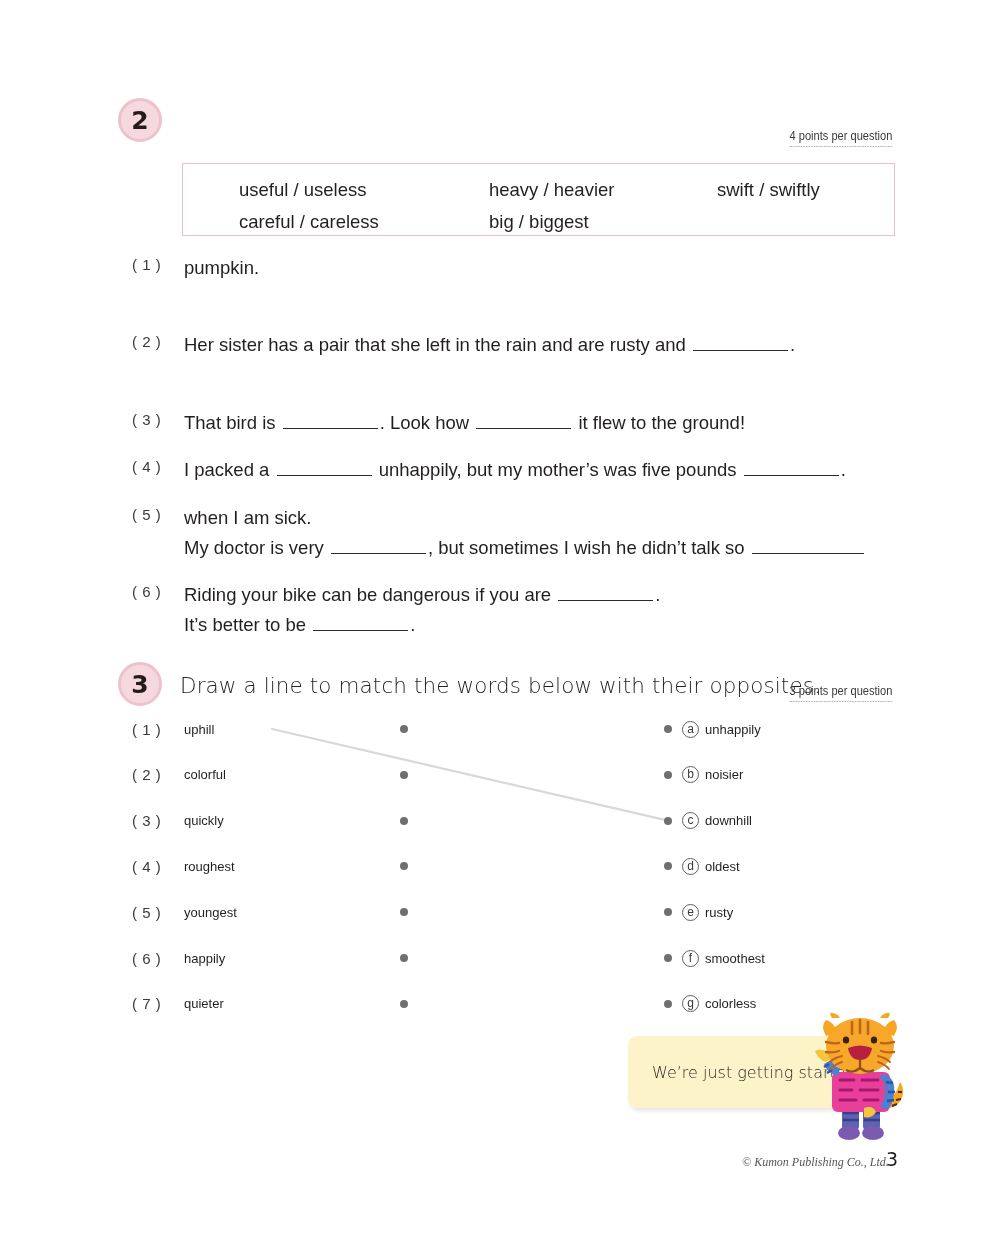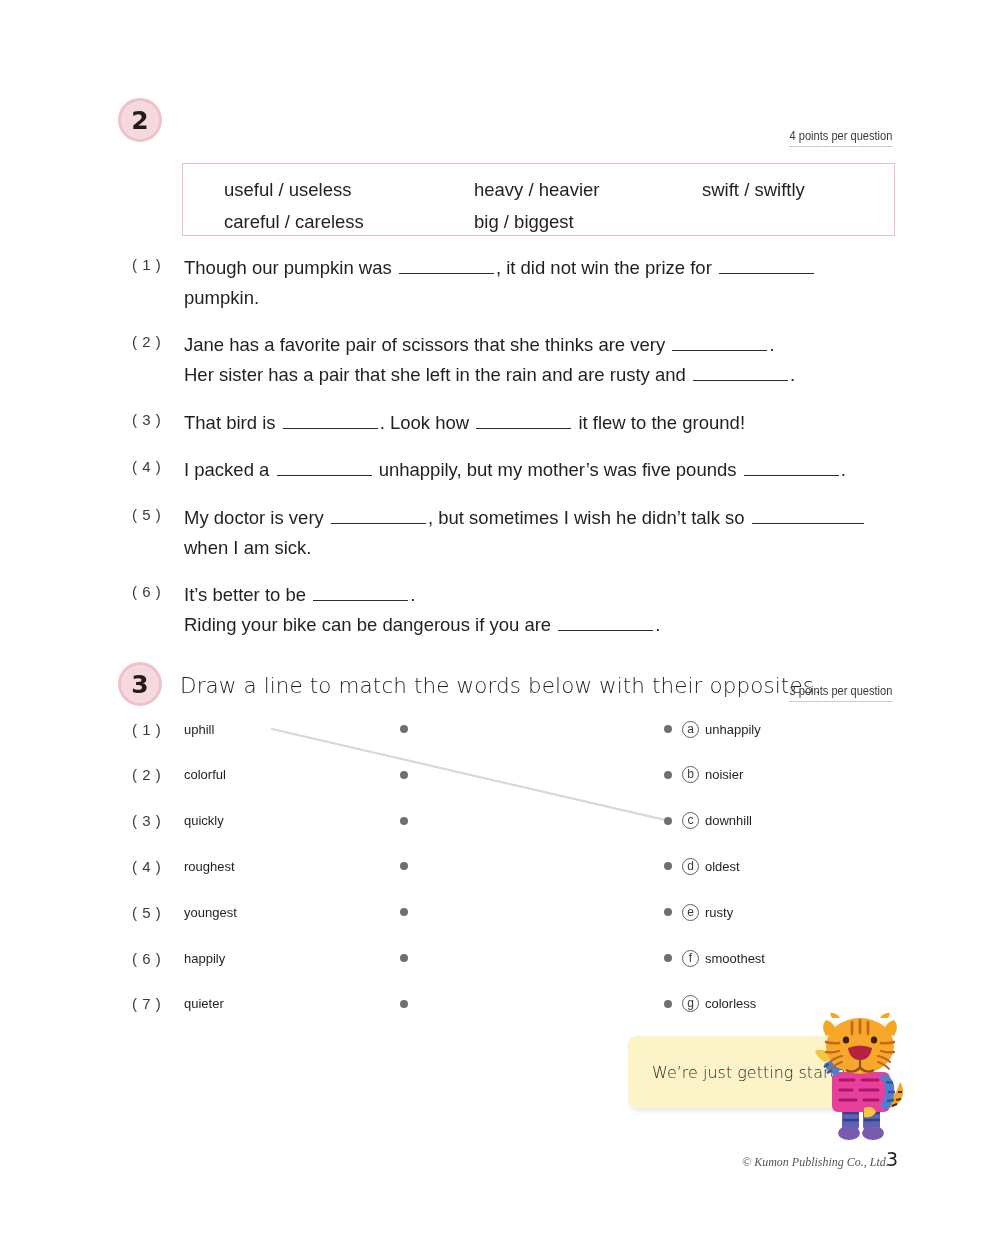--- a/index.html
+++ b/index.html
@@ -70,21 +70,21 @@
   
   .wordbox {
     position: absolute;
     border: 1.5px solid #e9bfc8;
     box-sizing: border-box;
     background: #ffffff;
     display: grid;
     grid-template-columns: 250px 228px auto;
     grid-auto-rows: 32px;
     align-items: center;
-    padding: 10px 0 10px 41px;
+    padding: 10px 0 10px 56px;
   }
   .wordbox .wp {
     font-size: 18.5px;
     color: #231f20;
     white-space: nowrap;
   }
 
   
   .qrow {
     position: absolute;
@@ -217,55 +217,53 @@
     <div class="wp">heavy / heavier</div>
     <div class="wp">swift / swiftly</div>
     <div class="wp">careful / careless</div>
     <div class="wp">big / biggest</div>
   </div>
 
   <div id="fill-questions">
       <div class="qrow" style="left: 132px; top: 253px;">
         <div class="qnum">( 1 )</div>
         <div class="qbody">
-          <div class="qline"><span>Though our pumpkin was </span><span class="blank b-std"></span><span>, it did not win the prize for </span><span class="blank b-std"></span></div>
           <div class="qline"><span>pumpkin.</span></div>
         </div>
       </div>
       <div class="qrow" style="left: 132px; top: 330px;">
         <div class="qnum">( 2 )</div>
         <div class="qbody">
-          <div class="qline"><span>Jane has a favorite pair of scissors that she thinks are very </span><span class="blank b-std"></span><span>.</span></div>
           <div class="qline"><span>Her sister has a pair that she left in the rain and are rusty and </span><span class="blank b-std"></span><span>.</span></div>
         </div>
       </div>
       <div class="qrow" style="left: 132px; top: 408px;">
         <div class="qnum">( 3 )</div>
         <div class="qbody">
           <div class="qline"><span>That bird is </span><span class="blank b-std"></span><span>. Look how </span><span class="blank b-std"></span><span> it flew to the ground!</span></div>
         </div>
       </div>
       <div class="qrow" style="left: 132px; top: 455px;">
         <div class="qnum">( 4 )</div>
         <div class="qbody">
           <div class="qline"><span>I packed a </span><span class="blank b-std"></span><span> unhappily, but my mother’s was five pounds </span><span class="blank b-std"></span><span>.</span></div>
         </div>
       </div>
       <div class="qrow" style="left: 132px; top: 503px;">
         <div class="qnum">( 5 )</div>
         <div class="qbody">
+          <div class="qline"><span>when I am sick.</span></div>
           <div class="qline"><span>My doctor is very </span><span class="blank b-std"></span><span>, but sometimes I wish he didn’t talk so </span><span class="blank b-long"></span></div>
-          <div class="qline"><span>when I am sick.</span></div>
         </div>
       </div>
       <div class="qrow" style="left: 132px; top: 580px;">
         <div class="qnum">( 6 )</div>
         <div class="qbody">
+          <div class="qline"><span>Riding your bike can be dangerous if you are </span><span class="blank b-std"></span><span>.</span></div>
           <div class="qline"><span>It’s better to be </span><span class="blank b-std"></span><span>.</span></div>
-          <div class="qline"><span>Riding your bike can be dangerous if you are </span><span class="blank b-std"></span><span>.</span></div>
         </div>
       </div>
     </div>
 
   <div class="badge" style="left:118px; top:662px;">
     <span>3</span>
   </div>
   <div class="section-title" style="left:180px; top:673px;">Draw a line to match the words below with their opposites.</div>
   <div class="points" style="right:108px; top:683px;">3 points per question</div>
 

